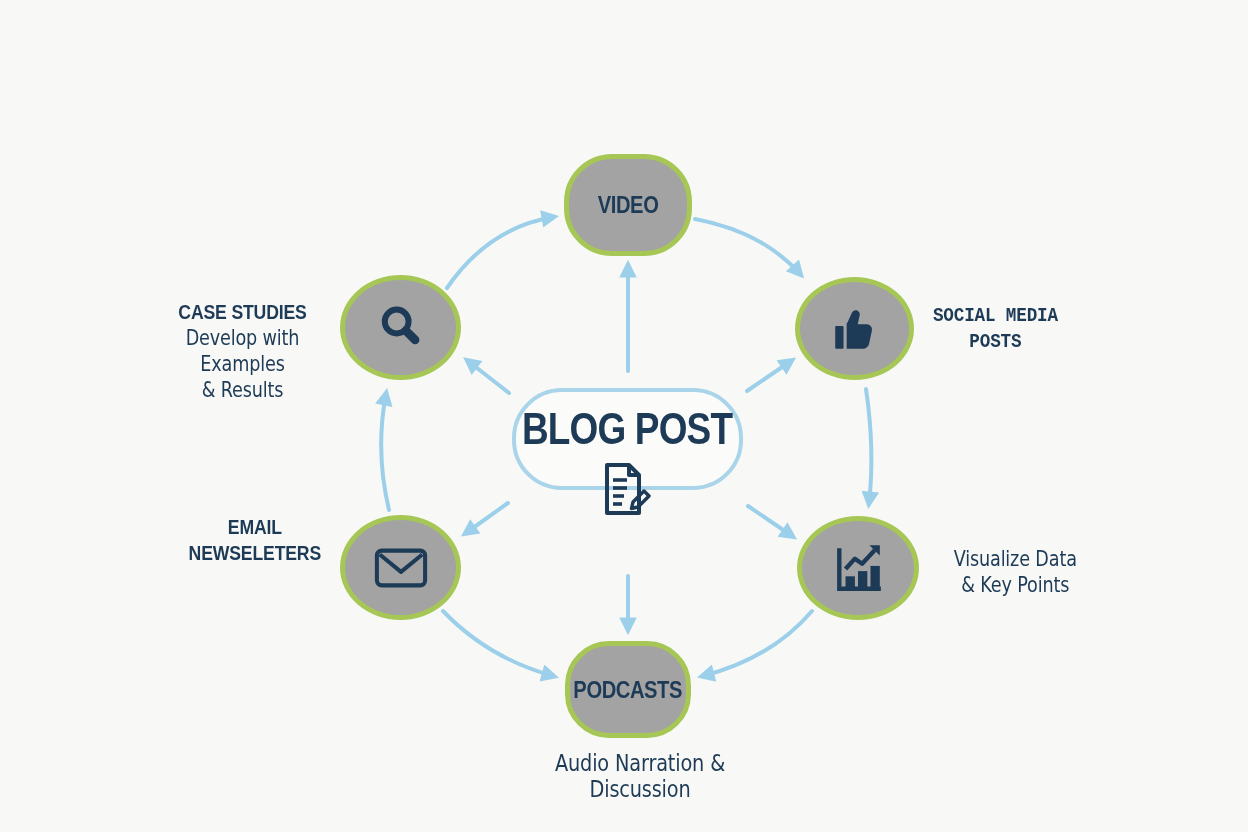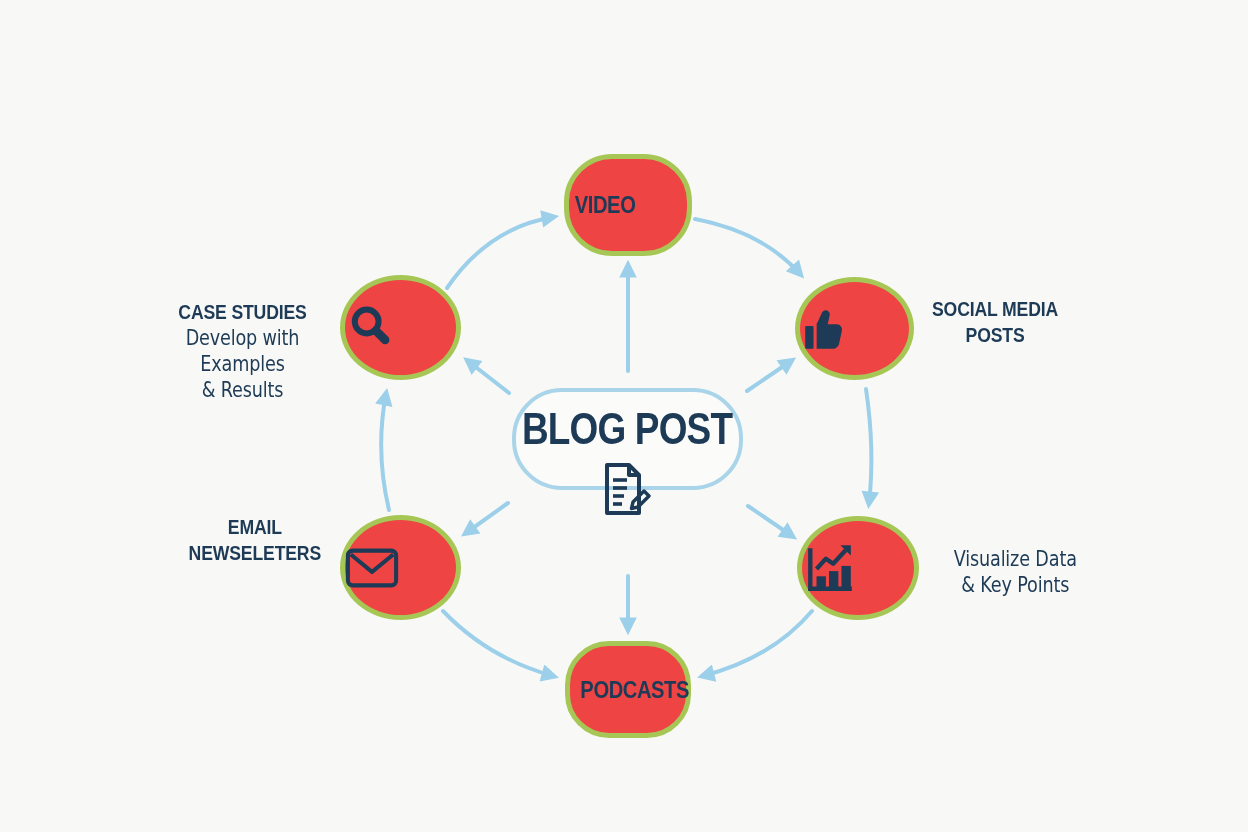--- a/index.html
+++ b/index.html
@@ -20,23 +20,23 @@
   .cond{display:inline-block;transform:scaleX(.84);transform-origin:50% 50%;}
   
   .title-wrap{position:absolute;top:32px;left:0;width:100%;text-align:center;}
   .title{font-size:45px;font-weight:700;letter-spacing:-.5px;color:var(--navy);white-space:nowrap;}
   
   svg.arrows{position:absolute;left:0;top:0;z-index:1;}
   svg.arrows path.edge{fill:none;stroke:var(--arrow);stroke-width:4;stroke-linecap:round;}
   .ah{fill:var(--arrow);}
   
   .node{
-    position:absolute;z-index:2;background:#ef4444;
+    position:absolute;z-index:2;background:#a3a3a3;
     border:5px solid var(--green);
-    display:flex;align-items:center;
+    display:flex;align-items:center;justify-content:center;
   }
   .squircle{border-radius:48px;}
   .circle{border-radius:50%;}
   .node-label{font-size:24px;font-weight:700;letter-spacing:-.5px;white-space:nowrap;}
   
   .blog{
     position:absolute;z-index:2;left:512px;top:388px;width:231px;height:102px;
     border:4px solid var(--blue);border-radius:50px;background:#fbfcf9;
     display:flex;align-items:flex-start;justify-content:center;padding-top:12px;
   }
@@ -108,21 +108,21 @@
       <div class="m">&amp; Results</div>
     </div>
   </div>
 
   <div class="node circle" style="left:795px;top:277px;width:119px;height:103px;">
     <svg class="ic" width="50" height="48" viewBox="0 0 48 46">
       <rect class="fl" x="5" y="20" width="8" height="22" rx="1"></rect>
       <path class="fl" d="M16 42 H31.5 C34.4 42 36.9 40 37.5 37.2 L40.2 24.6 C40.9 21.5 38.5 18.5 35.3 18.5 H26.6 L28.5 9.8 C29 7.3 27.2 5 24.7 5 C23.1 5 21.7 5.9 21 7.4 L16.8 16.8 L16 17.8 Z"></path>
     </svg>
   </div>
-  <div class="lbl" style="left:900px;top:296px;width:190px;">
+  <div class="lbl" style="left:900px;top:303px;width:190px;font-family:Liberation Mono, monospace;">
     <div class="cond">
       <div class="b">SOCIAL MEDIA</div>
       <div class="b">POSTS</div>
     </div>
   </div>
 
   <div class="node circle" style="left:797px;top:516px;width:122px;height:104px;">
     <svg class="ic" width="54" height="52" viewBox="0 0 52 50">
       <path class="st" d="M8 6 V45 H48" stroke-width="4.2"></path>
       <rect class="fl" x="14" y="33" width="9" height="12"></rect>
@@ -148,14 +148,17 @@
   <div class="lbl" style="left:160px;top:514px;width:190px;">
     <div class="cond">
       <div class="b">EMAIL</div>
       <div class="b">NEWSELETERS</div>
     </div>
   </div>
 
   <div class="node squircle" style="left:565px;top:641px;width:126px;height:97px;border-radius:44px;">
     <span class="node-label cond">PODCASTS</span>
   </div>
+  <div class="lbl" style="left:490px;top:750px;width:300px;">
+    <span class="m cond" style="font-size:23px;">Audio Narration &amp; Discussion</span>
+  </div>
 
 </div>
 
 </body></html>

